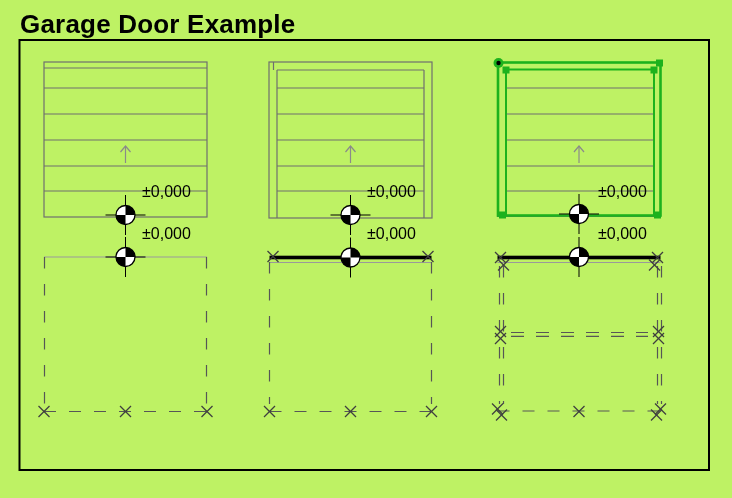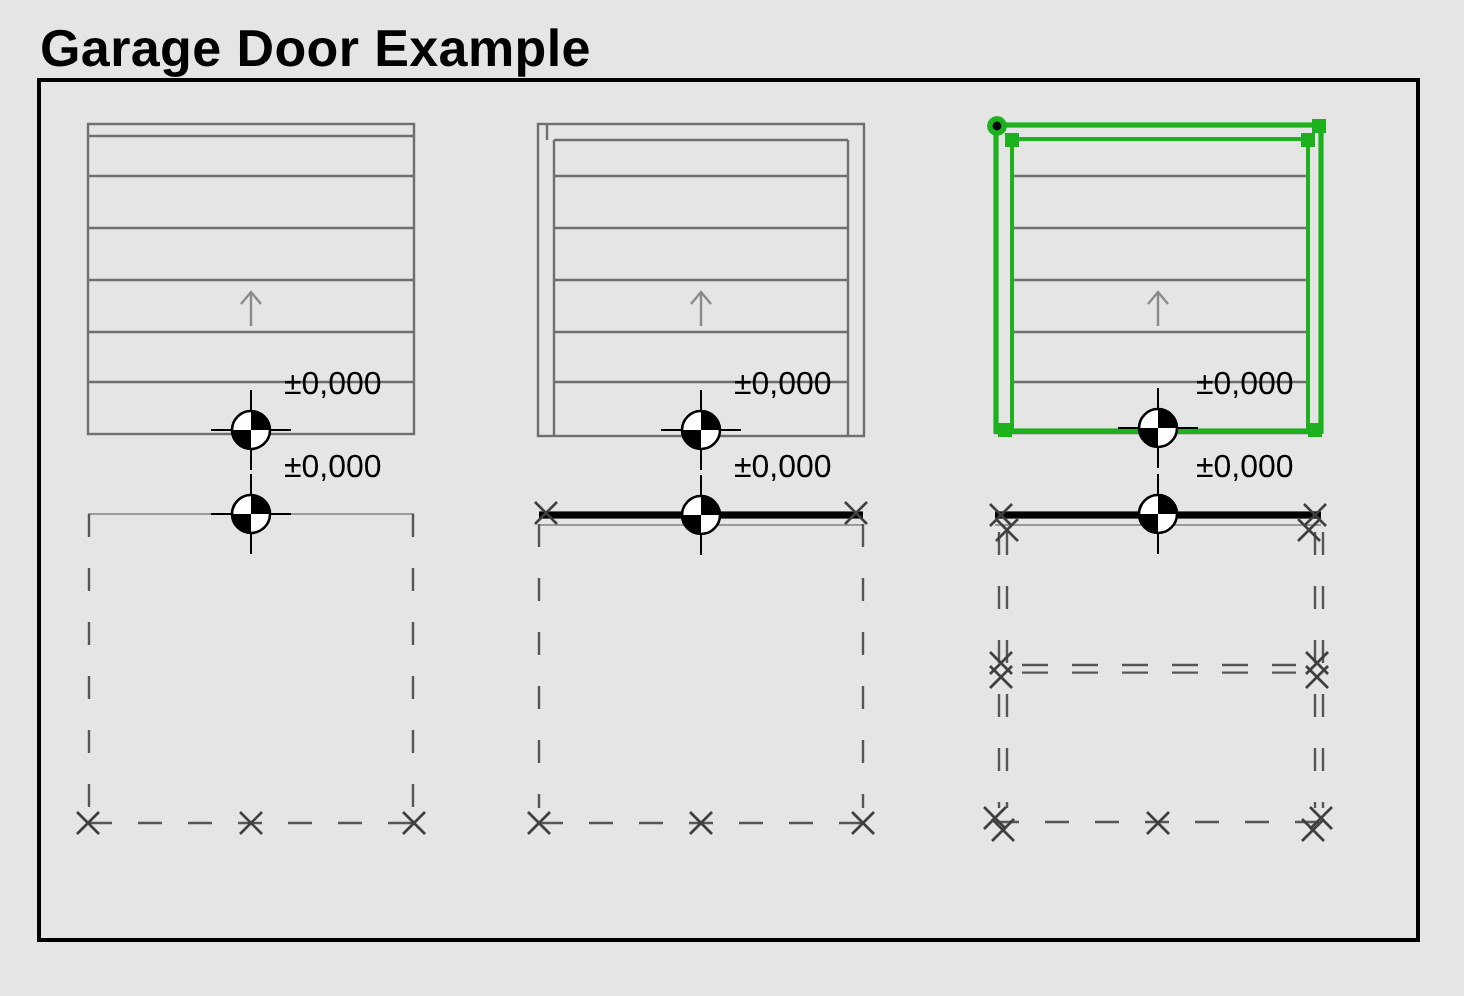--- a/index.html
+++ b/index.html
@@ -1,16 +1,16 @@
 <!DOCTYPE html>
 <html><head>
 <meta charset="utf-8">
 <style>
   html,body{margin:0;padding:0;background:#fff;}
-  .canvas{position:relative;width:732px;height:498px;background:#e5e5e5;overflow:hidden;
+  .canvas{position:relative;width:732px;height:498px;background:#bef264;overflow:hidden;
           font-family:"Liberation Sans",sans-serif;}
   .title{position:absolute;left:20px;top:9px;font-size:26px;font-weight:700;color:#000;
          letter-spacing:.2px;white-space:nowrap;}
   svg{position:absolute;left:0;top:0;}
   text.lvl{font-family:"Liberation Sans",sans-serif;font-size:16px;fill:#000;}
   .gray{stroke:#6f6f6f;stroke-width:1.2;fill:none;}
   .thin{stroke:#9a9a9a;stroke-width:1;fill:none;}
   .dash{stroke:#565656;stroke-width:1.2;fill:none;stroke-dasharray:11.5 15.5;}
   .dashh{stroke:#565656;stroke-width:1.2;fill:none;stroke-dasharray:12 13;}
   .dashm{stroke:#565656;stroke-width:1.2;fill:none;stroke-dasharray:13 12;}

